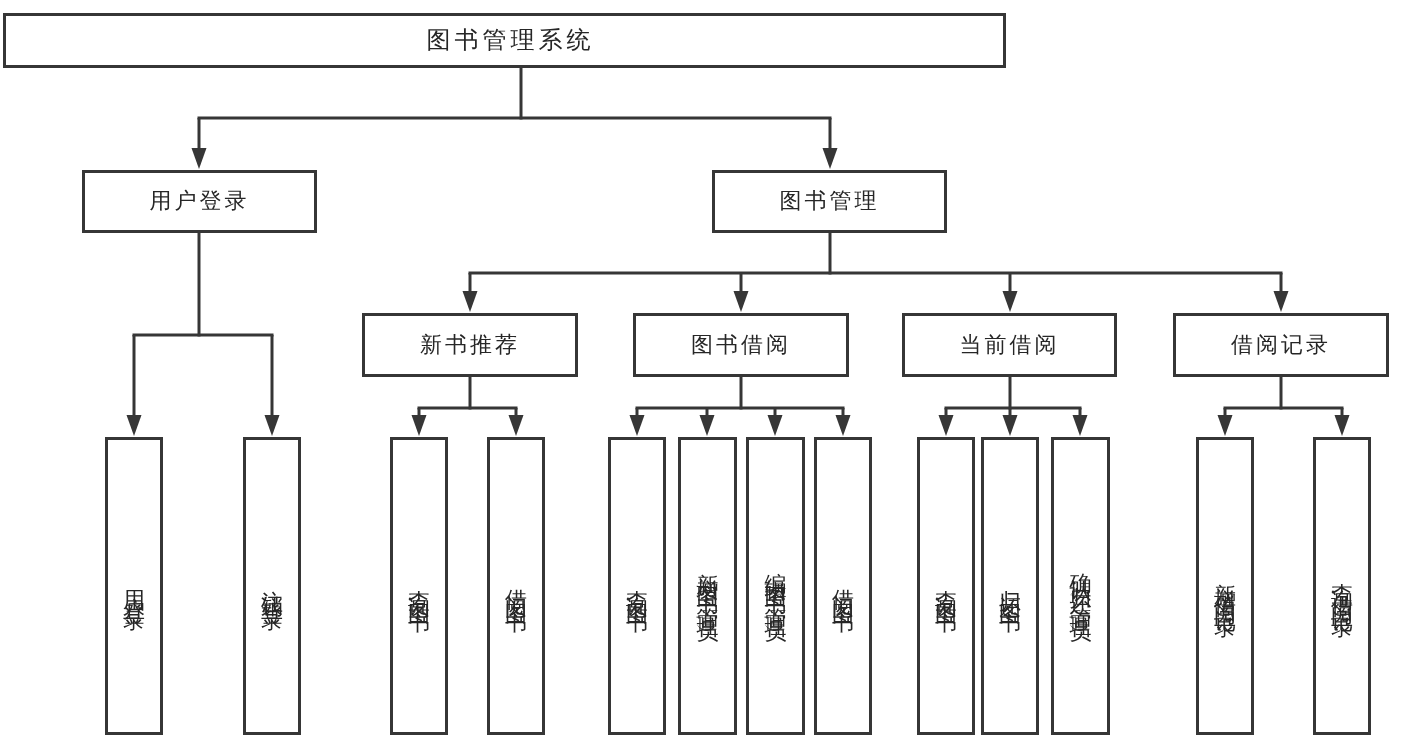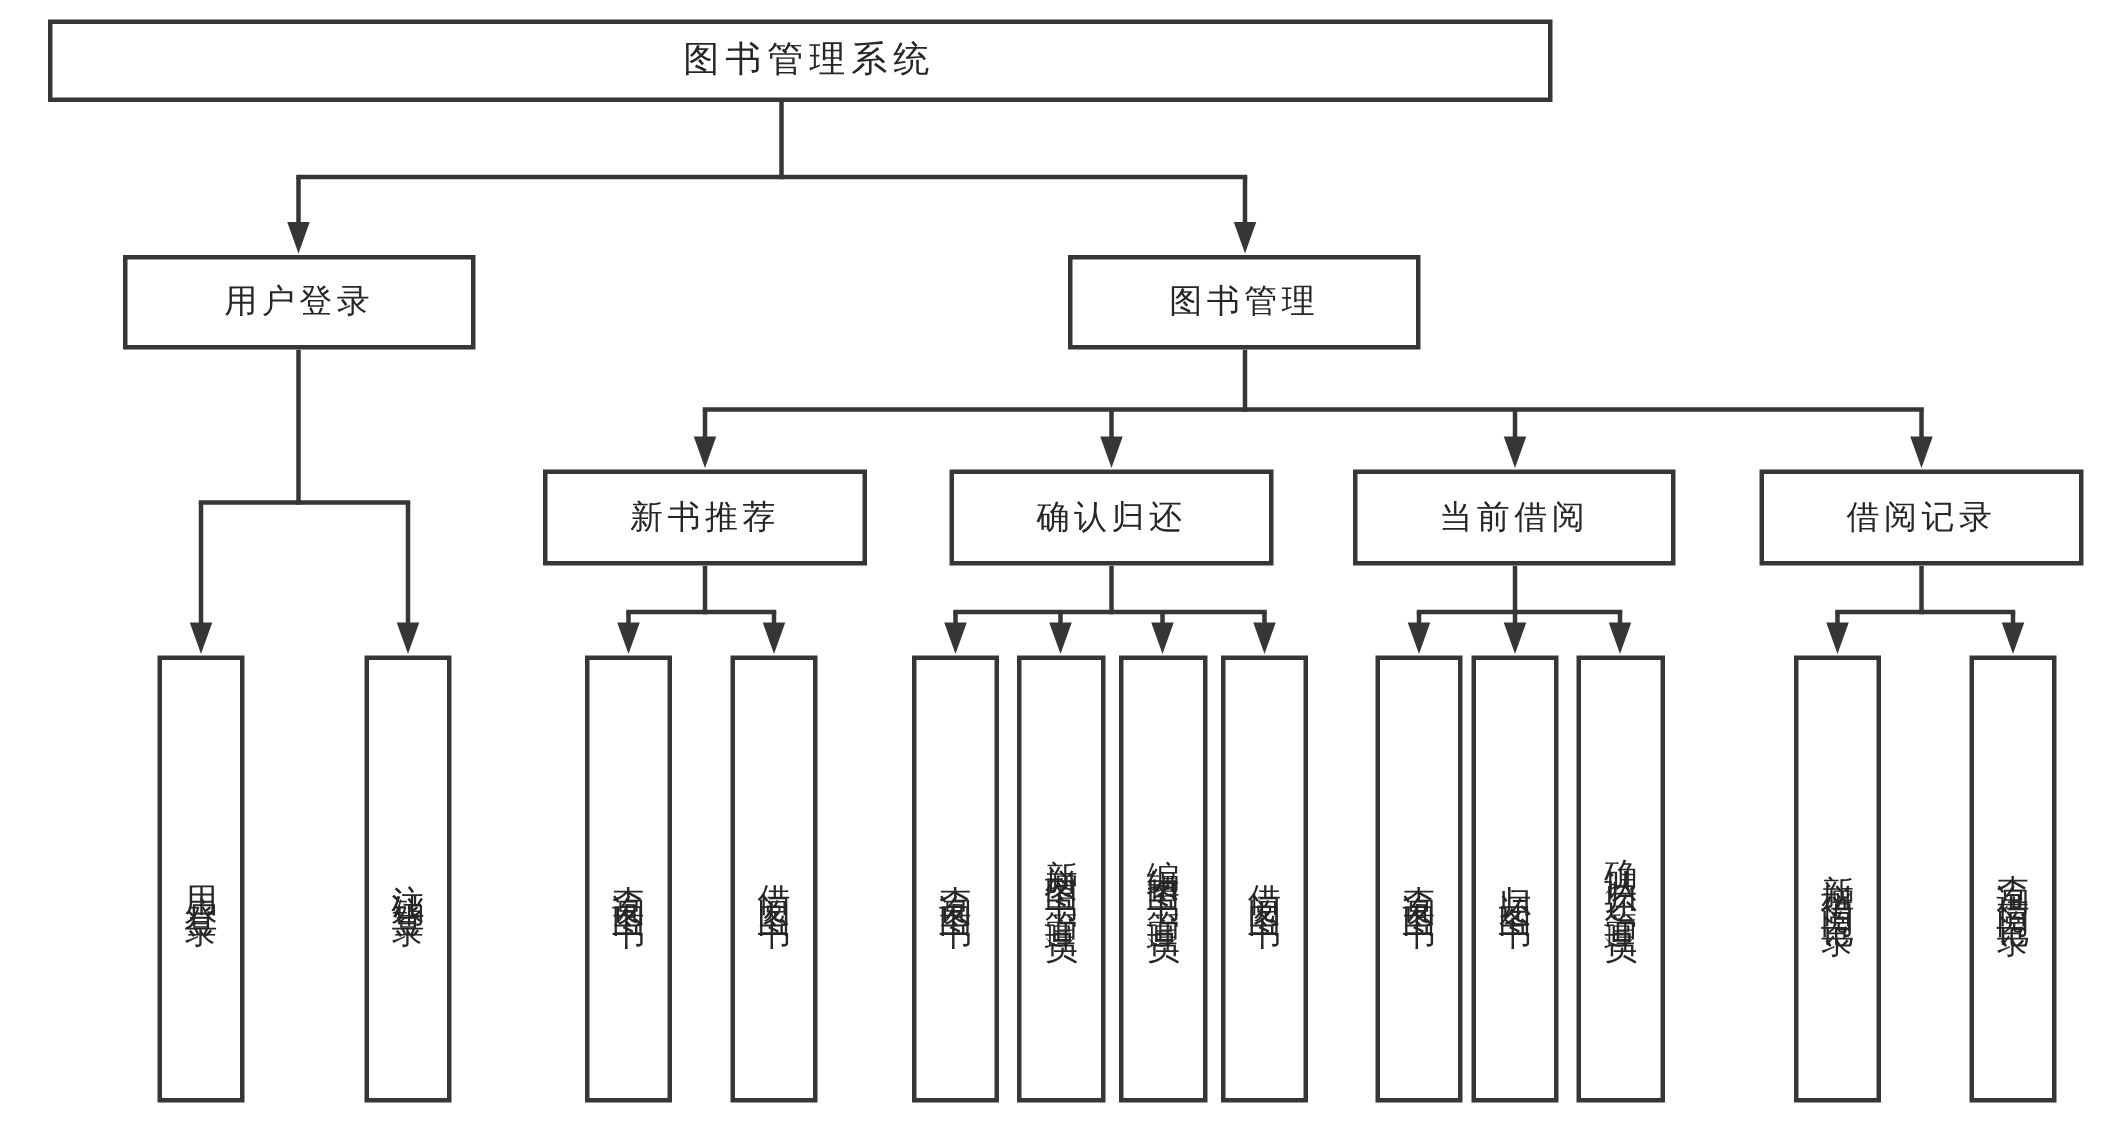--- a/index.html
+++ b/index.html
@@ -117,27 +117,27 @@
       <polygon points="767.5,415 782.5,415 775,436"></polygon>
       <polygon points="835.5,415 850.5,415 843,436"></polygon>
       <polygon points="938.5,415 953.5,415 946,436"></polygon>
       <polygon points="1002.5,415 1017.5,415 1010,436"></polygon>
       <polygon points="1072.5,415 1087.5,415 1080,436"></polygon>
       <polygon points="1217.5,415 1232.5,415 1225,436"></polygon>
       <polygon points="1334.5,415 1349.5,415 1342,436"></polygon>
     </g>
   </svg>
 
-  <div class="box h-box root-box" style="left:32px; top:13px; width:1003px; height:55px;padding-left:12px;">图书管理系统</div>
+  <div class="box h-box root-box" style="left:3px; top:13px; width:1003px; height:55px;padding-left:12px;">图书管理系统</div>
 
   <div class="box h-box" style="left:82px; top:170px; width:235px; height:63px;">用户登录</div>
   <div class="box h-box" style="left:362px; top:313px; width:216px; height:64px;">新书推荐</div>
 
   <div class="box h-box" style="left:712px; top:170px; width:235px; height:63px;">图书管理</div>
-  <div class="box h-box" style="left:633px; top:313px; width:216px; height:64px;">确认归还</div>
+  <div class="box h-box" style="left:633px; top:313px; width:216px; height:64px;">图书借阅</div>
   <div class="box h-box" style="left:1173px; top:313px; width:216px; height:64px;">借阅记录</div>
   <div class="box h-box" style="left:902px; top:313px; width:215px; height:64px;">当前借阅</div>
 
   <div class="box v-box" style="left:105px; top:437px; width:58px; height:298px;">用户登录</div>
   <div class="box v-box" style="left:243px; top:437px; width:58px; height:298px;">注销登录</div>
 
   <div class="box v-box" style="left:390px; top:437px; width:58px; height:298px;">查询图书</div>
   <div class="box v-box" style="left:487px; top:437px; width:58px; height:298px;">借阅图书</div>
 
   <div class="box v-box" style="left:608px; top:437px; width:58px; height:298px;">查询图书</div>

